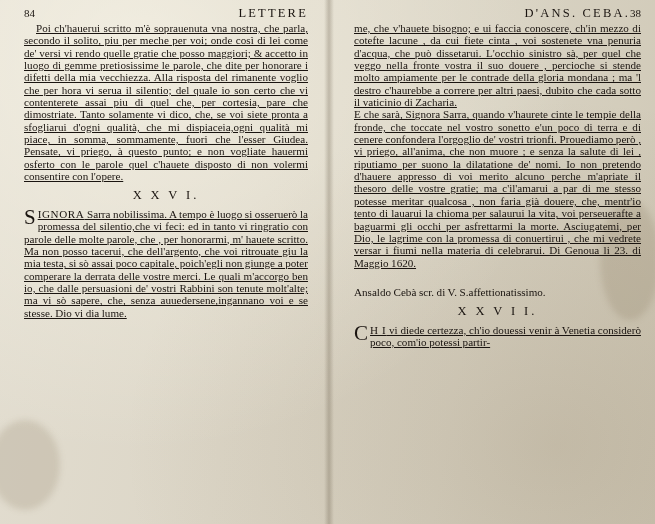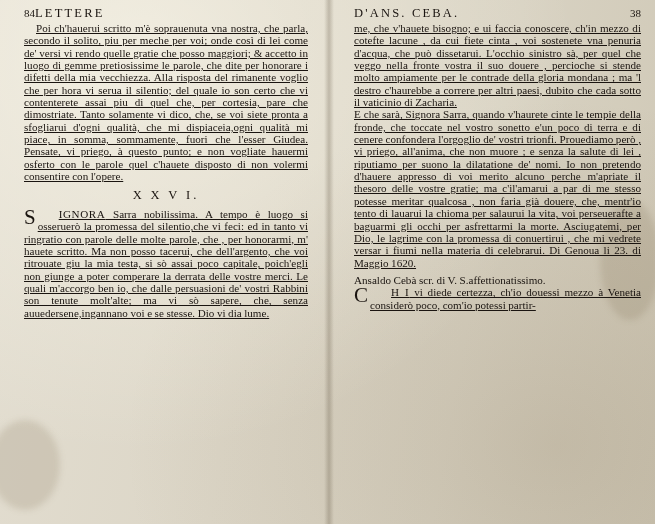--- a/index.html
+++ b/index.html
@@ -30,21 +30,21 @@
   .col-left{left:0;width:326px;padding:6px 18px 4px 24px;}
   .col-right{left:336px;width:325px;padding:6px 20px 4px 18px;}
 
   .hdr{
     display:flex;align-items:baseline;
     font-size:12.5px;letter-spacing:1.4px;
     font-variant:small-caps;
     height:16px;
   }
   .hdr .folio{font-size:11px;letter-spacing:0;}
-  .hdr .title{flex:1;text-align:left;letter-spacing:2.2px;}
+  .hdr .title{flex:1;text-align:right;letter-spacing:2.2px;}
   .hdr-left .folio{margin-right:auto;}
   .hdr-right .folio{margin-left:auto;}
 
   .body{
     font-size:11.1px;
     line-height:12.35px;
     text-align:justify;
     text-justify:inter-word;
     hyphens:none;
     word-spacing:-0.2px;
@@ -62,25 +62,25 @@
   .sec-sp{}
 
   .dropcap-para{position:relative;min-height:22px;}
   .dropcap{
     float:left;
     font-size:21px;
     line-height:17px;
     padding:1px 2px 0 0;
     font-family:"Liberation Serif", serif;
   }
-  .scap{font-variant:small-caps;letter-spacing:.6px;margin-left:21px;}
+  .scap{font-variant:small-caps;letter-spacing:.6px;}
   .right-sign{
     text-align:left;
     font-size:11.1px;
-    margin-top:5px;
+    margin-top:17px;
   }
   .catch{
     text-align:right;
     font-size:10.5px;
     margin-top:2px;
   }
   .edge-mark{
     position:absolute;right:1px;top:38px;
     font-size:10px;color:#3a3026;opacity:.8;
   }
@@ -121,20 +121,21 @@
     <span class="title">D'ANS. CEBA.</span>
     <span class="folio">38</span>
   </div>
 
   <div class="body">
     <p class="noind">me, che v'hauete bisogno; e ui faccia conoscere, ch'in mezzo di cotefte lacune , da cui fiete cinta , voi sostenete vna penuria d'acqua, che può dissetarui. L'occhio sinistro sà, per quel che veggo nella fronte vostra il suo douere , percioche si stende molto ampiamente per le contrade della gloria mondana ; ma 'l destro c'haurebbe a correre per altri paesi, dubito che cada sotto il vaticinio di Zacharia.</p>
     <p class="noind">E che sarà, Signora Sarra, quando v'haurete cinte le tempie della fronde, che toccate nel vostro sonetto e'un poco di terra e di cenere confondera l'orgoglio de' vostri trionfi. Prouediamo però , vi priego, all'anima, che non muore ; e senza la salute di lei , riputiamo per suono la dilatatione de' nomi. Io non pretendo d'hauere appresso di voi merito alcuno perche m'apriate il thesoro delle vostre gratie; ma c'il'amarui a par di me stesso potesse meritar qualcosa , non faria già douere, che, mentr'io tento di lauarui la chioma per salaurui la vita, voi perseuerafte a baguarmi gli occhi per asfrettarmi la morte. Asciugatemi, per Dio, le lagrime con la promessa di conuertirui , che mi vedrete versar i fiumi nella materia di celebrarui. Di Genoua li 23. di Maggio 1620.</p>
 
     <div class="right-sign">Ansaldo Cebà scr. di V. S.affettionatissimo.</div>
 
+    <div class="sec sec-sp">X X V I I.</div>
 
     <p class="noind dropcap-para">
-      <span class="dropcap">C</span><span class="scap">H I</span><span> vi diede certezza, ch'io douessi mezzo à Venetia considerò poco, com'io potessi partir-</span>
+      <span class="dropcap">C</span><span class="scap">H I</span><span> vi diede certezza, ch'io douessi venir à Venetia considerò poco, com'io potessi partir-</span>
     </p>
   </div>
 
   <div class="edge-mark">3</div>
 </div>
 
 </body></html>

